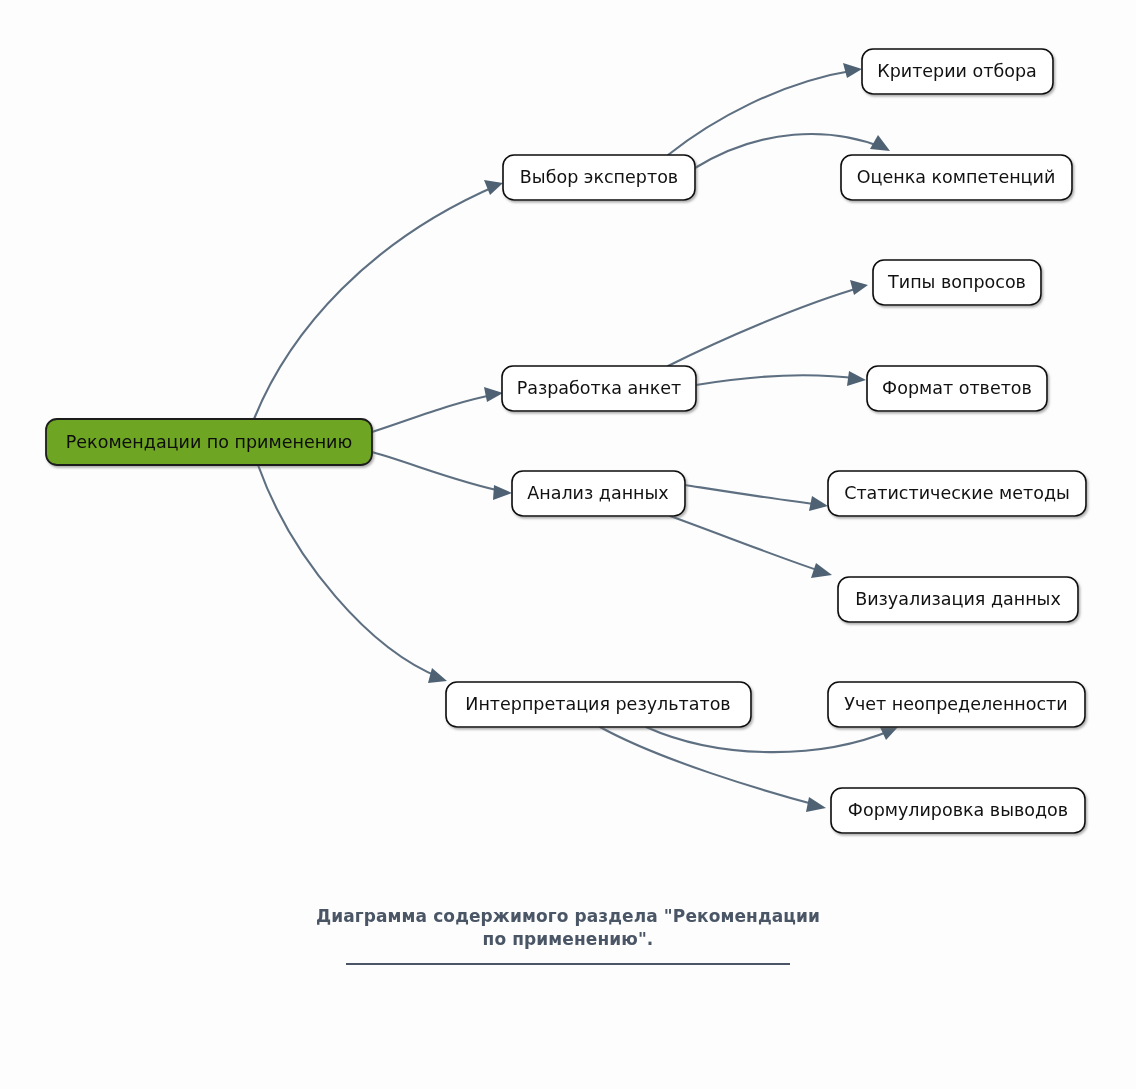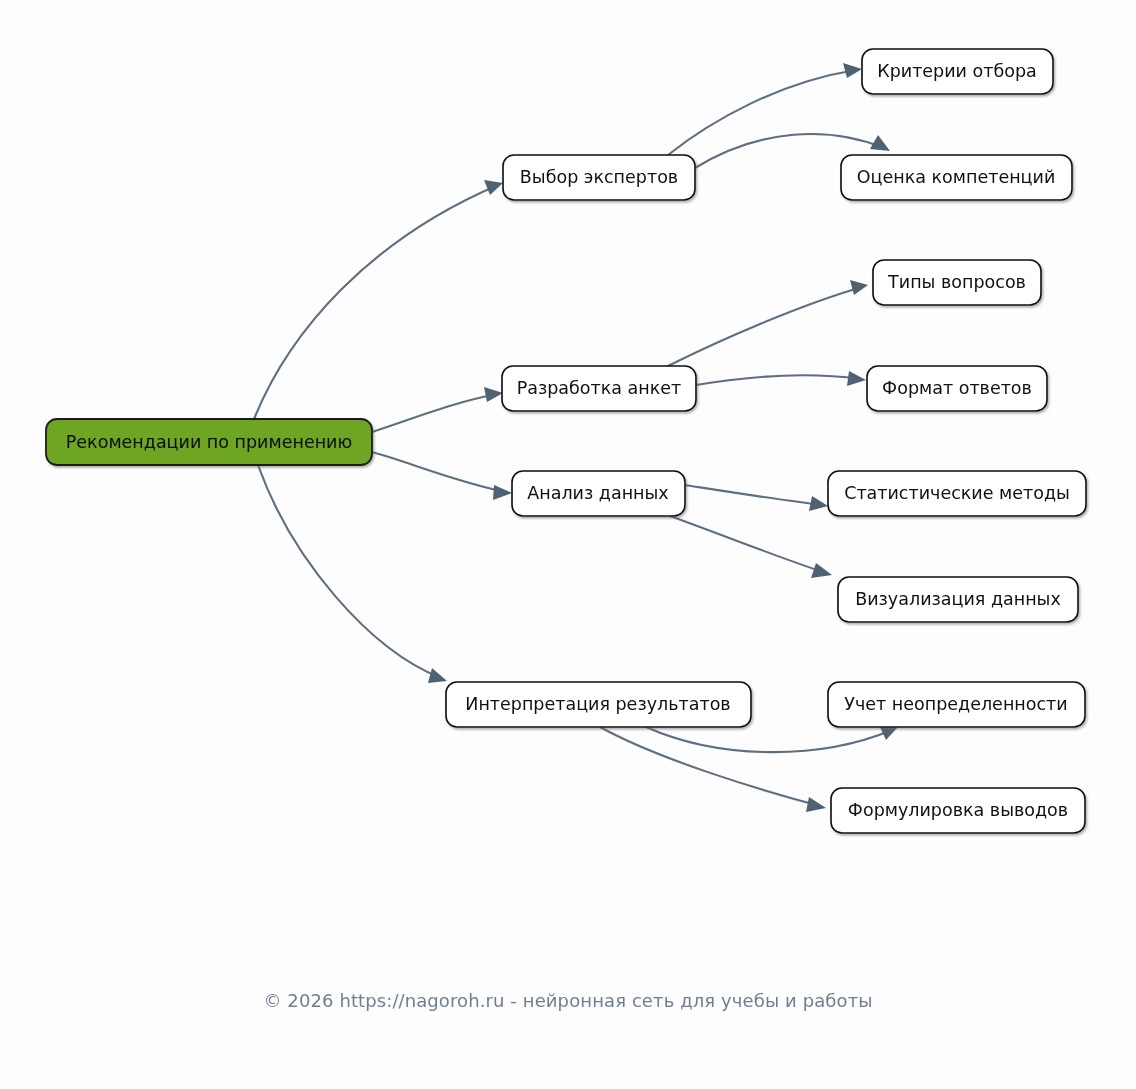--- a/index.html
+++ b/index.html
@@ -209,18 +209,20 @@
       </g>
 
       <g>
         <rect class="node-rect" x="831" y="788" width="254" height="45" rx="11" ry="11" filter="url(#nodeShadow)"></rect>
         <text class="node-label" x="958" y="811">Формулировка выводов</text>
       </g>
 
     </g>
   </svg>
 
-
-  <div class="footer-block">
-    <div class="footer-text">© 2026 https://nagoroh.ru - нейронная сеть для учебы и работы</div>
+  <div class="caption-block">
+    <div class="caption-title">Диаграмма содержимого раздела "Рекомендации</div>
+    <div class="caption-title">по применению".</div>
+    <div class="caption-divider"></div>
   </div>
 
+
 </div>
 
 </body></html>

